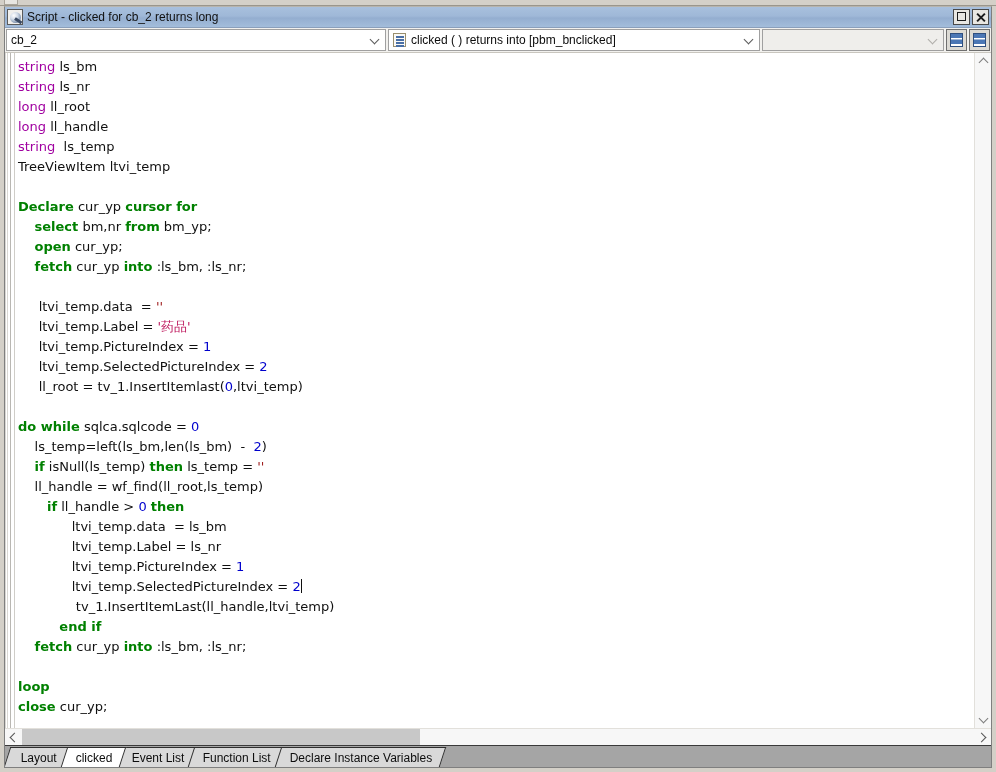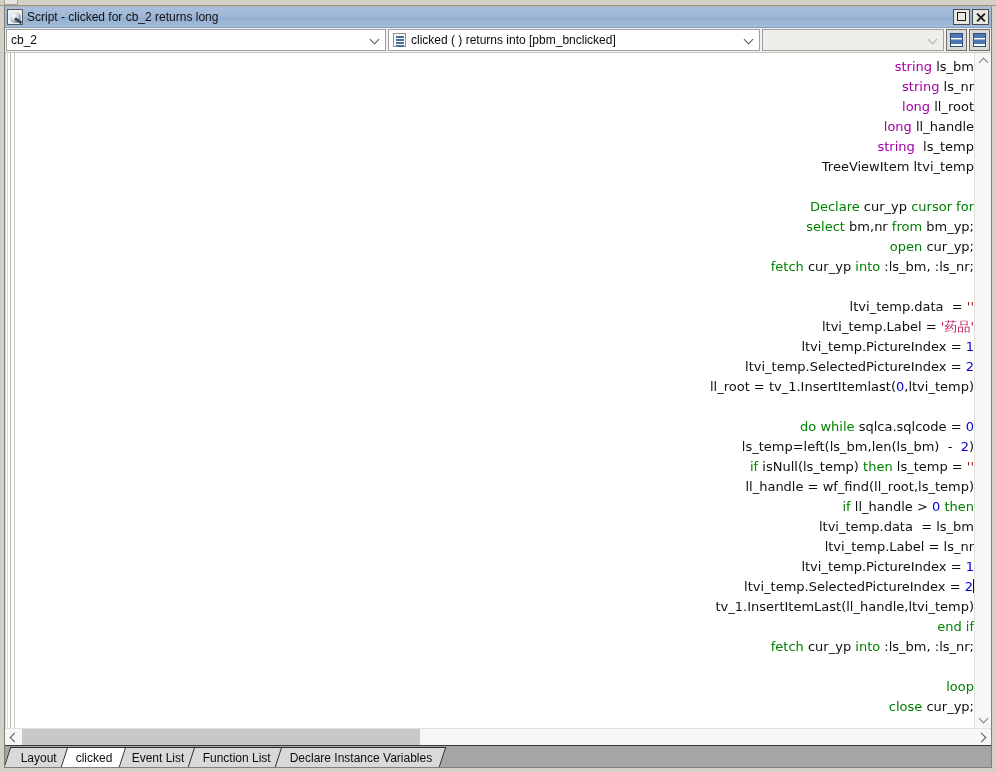--- a/index.html
+++ b/index.html
@@ -224,23 +224,22 @@
     font-family: "DejaVu Sans", sans-serif;
     font-size: 13px;
     line-height: 20px;
     white-space: pre;
     color: #101010;
   }
   .code .ln {
     height: 20px;
     padding-left: 10px;
     white-space: pre;
-    text-align: right;
-  }
-  .kw   { color: #008000; }   
+  }
+  .kw   { color: #008000; font-weight: bold; }   
   .type { color: #a000a0; }   
   .num  { color: #0000cc; }   
   .str  { color: #a02020; }   
   .cn   { color: #be185d; font-family: "DejaVu Sans", sans-serif; }
   .caret {
     display: inline-block;
     width: 1px; height: 14px;
     background: #101010;
     vertical-align: -2px;
     margin-left: 0px;

